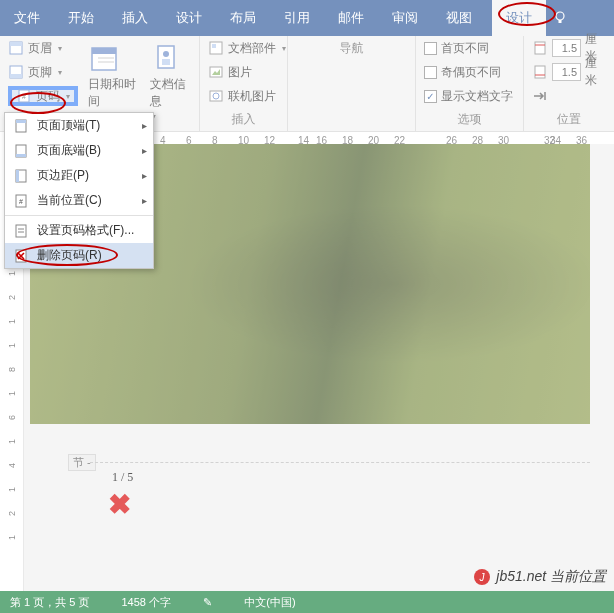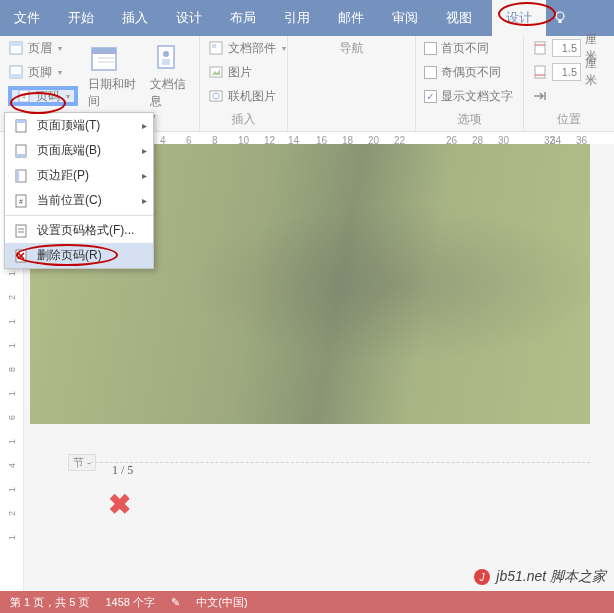--- a/index.html
+++ b/index.html
@@ -28,28 +28,28 @@
 .ruler{height:20px;background:#fff;border-bottom:1px solid #ddd;position:relative;font-size:10px;color:#666}
 .ruler-tick{position:absolute;top:3px}
 .doc-area{position:absolute;top:144px;left:0;right:0;bottom:22px;background:#f0f0f0;display:flex}
 .vruler{width:24px;background:#fff;border-right:1px solid #ddd;position:relative;font-size:9px;color:#555}
 .vruler span{position:absolute;left:4px;transform:rotate(-90deg);transform-origin:left top}
 .page{position:absolute;left:30px;top:0;width:560px;background:#fff}
 .photo{width:560px;height:280px;background:linear-gradient(100deg,#8a9a4b 0%,#6b7d3a 40%,#4a5d2a 55%,#7a8d42 70%,#8a9a4b 100%)}
 .photo::after{content:"";position:absolute;top:0;left:0;width:560px;height:280px;background:radial-gradient(ellipse at 65% 50%,rgba(0,0,0,0.25) 0%,transparent 40%);mix-blend-mode:multiply}
 .section{position:absolute;top:310px;left:38px;font-size:11px;border:1px solid #ccc;padding:0 4px;background:#eaeaea;color:#555}
 .dashline{position:absolute;top:318px;left:60px;right:0;border-top:1px dashed #bbb}
-.pgnum{position:absolute;top:319px;left:82px;font-size:12px;font-family:"Times New Roman",serif}
+.pgnum{position:absolute;top:326px;left:82px;font-size:12px;font-family:"Times New Roman",serif}
 .redx{position:absolute;top:344px;left:78px;color:#d80000;font-size:28px;font-weight:bold}
 .menu{position:absolute;top:112px;left:4px;width:150px;background:#fff;border:1px solid #c6c6c6;box-shadow:2px 2px 6px rgba(0,0,0,0.25);z-index:60}
 .menu-item{display:flex;align-items:center;padding:4px 8px;gap:8px;font-size:12px;color:#333;cursor:pointer;position:relative}
 .menu-item:hover,.menu-item.hover{background:#d5e1f2}
 .menu-item .arrow{position:absolute;right:6px;font-size:10px;color:#666}
 .menu-sep{height:1px;background:#e0e0e0;margin:2px 0}
-.statusbar{position:absolute;bottom:0;left:0;right:0;height:22px;background:#b91c1c;color:#fff;display:flex;align-items:center;font-size:11px;padding:0 10px;gap:16px}
+.statusbar{position:absolute;bottom:0;left:0;right:0;height:22px;background:#15803d;color:#fff;display:flex;align-items:center;font-size:11px;padding:0 10px;gap:32px}
 .watermark{position:absolute;right:8px;bottom:26px;font-size:14px;color:#444;font-style:italic;z-index:70}
 .circle{position:absolute;border:2px solid #c00000;border-radius:50%;z-index:65;pointer-events:none}
 </style>
 </head>
 <body>
 
 <div class="veil"></div>
 
 <div class="circle" style="top:2px;left:498px;width:58px;height:24px"></div>
 <div class="circle" style="top:92px;left:10px;width:56px;height:22px"></div>
@@ -238,21 +238,21 @@
     <div class="group-label">位置</div>
   </div>
 </div>
 
 <div class="ruler" id="hruler">
     <span class="ruler-tick" style="left: 160px;">4</span>
     <span class="ruler-tick" style="left: 186px;">6</span>
     <span class="ruler-tick" style="left: 212px;">8</span>
     <span class="ruler-tick" style="left: 238px;">10</span>
     <span class="ruler-tick" style="left: 264px;">12</span>
-    <span class="ruler-tick" style="left: 288px;">14</span>
+    <span class="ruler-tick" style="left: 298px;">14</span>
     <span class="ruler-tick" style="left: 316px;">16</span>
     <span class="ruler-tick" style="left: 342px;">18</span>
     <span class="ruler-tick" style="left: 368px;">20</span>
     <span class="ruler-tick" style="left: 394px;">22</span>
     <span class="ruler-tick" style="left: 420px; margin-top: 32px;">24</span>
     <span class="ruler-tick" style="left: 446px;">26</span>
     <span class="ruler-tick" style="left: 472px;">28</span>
     <span class="ruler-tick" style="left: 498px;">30</span>
     <span class="ruler-tick" style="left: 524px; margin-left: 20px;">32</span>
     <span class="ruler-tick" style="left: 550px;">34</span>
@@ -358,14 +358,14 @@
   <span>✎</span>
   <span>中文(中国)</span>
 </div>
 
 <div class="watermark">
   <svg width="20" height="20" style="vertical-align:middle">
       <circle cx="10" cy="10" r="8" fill="#d44"></circle>
       <text x="10" y="14" font-size="10" text-anchor="middle" fill="#fff">J</text>
     </svg>
   <span>jb51.net</span>
-  <span>脚本之家</span>
+  <span>当前位置</span>
 </div>
 
 </body></html>

